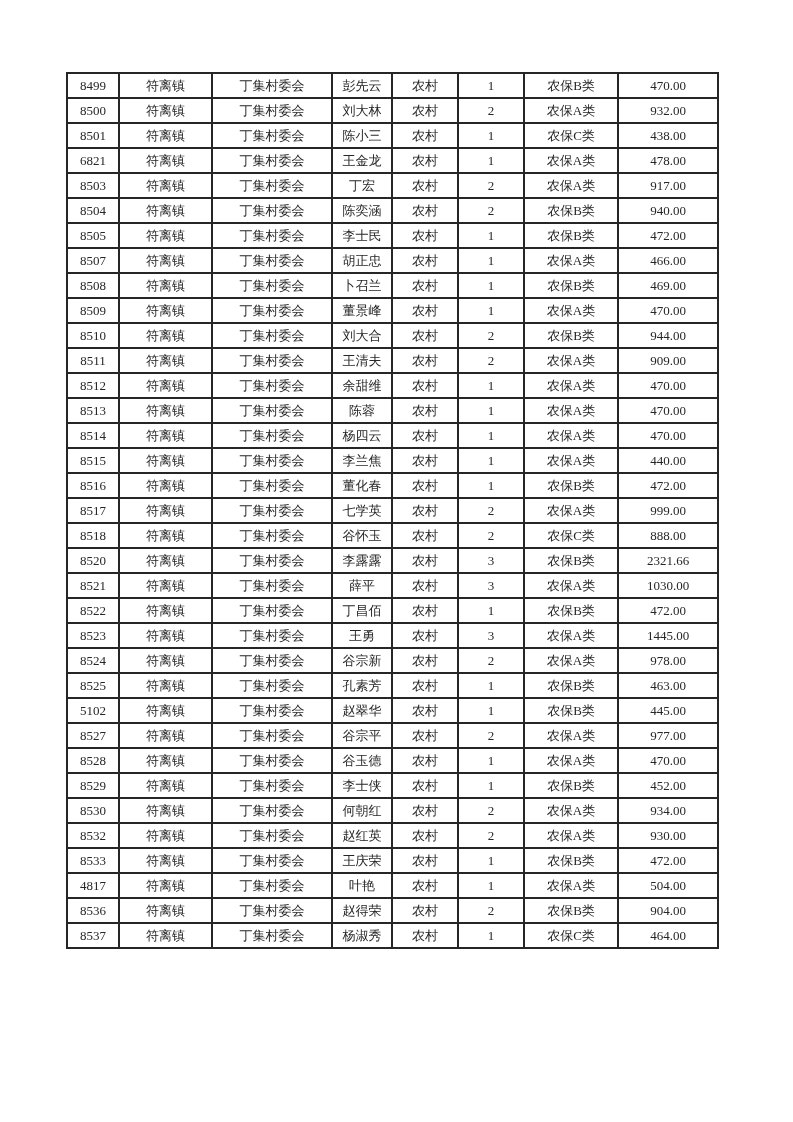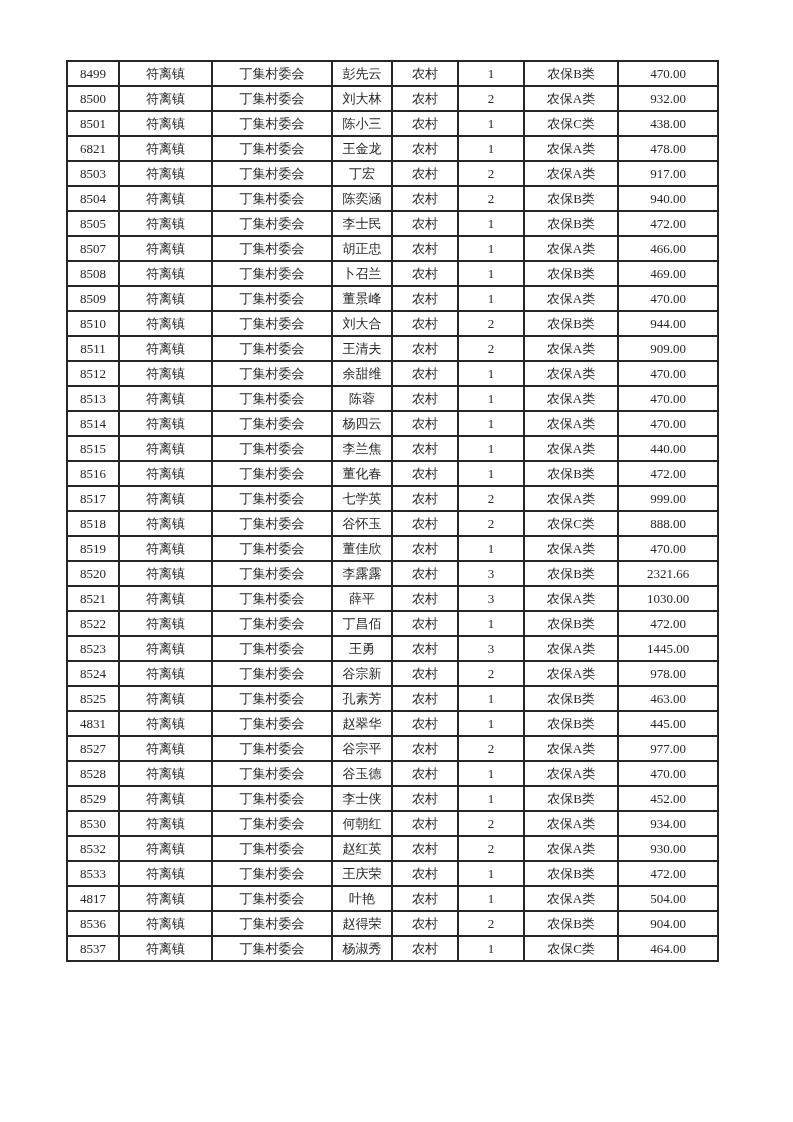--- a/index.html
+++ b/index.html
@@ -11,21 +11,21 @@
     position: relative;
     width: 793px;
     height: 1122px;
     background: #ffffff;
     overflow: hidden;
     font-family: "Liberation Serif", "DejaVu Serif", serif;
   }
   table.subsidy {
     position: absolute;
     left: 66px;
-    top: 60px;
+    top: 72px;
     width: 651px;
     border-collapse: collapse;
     table-layout: fixed;
     border: 2px solid #262626;
   }
   table.subsidy td {
     border: 2px solid #262626;
     height: 23px;
     padding: 0 2px;
     text-align: center;
@@ -244,30 +244,20 @@
           <td>8518</td>
           <td>符离镇</td>
           <td>丁集村委会</td>
           <td>谷怀玉</td>
           <td>农村</td>
           <td>2</td>
           <td>农保C类</td>
           <td>888.00</td>
         </tr>
         <tr>
-          <td>8519</td>
-          <td>符离镇</td>
-          <td>丁集村委会</td>
-          <td>董佳欣</td>
-          <td>农村</td>
-          <td>1</td>
-          <td>农保A类</td>
-          <td>470.00</td>
-        </tr>
-        <tr>
           <td>8520</td>
           <td>符离镇</td>
           <td>丁集村委会</td>
           <td>李露露</td>
           <td>农村</td>
           <td>3</td>
           <td>农保B类</td>
           <td>2321.66</td>
         </tr>
         <tr>
@@ -314,21 +304,21 @@
           <td>8525</td>
           <td>符离镇</td>
           <td>丁集村委会</td>
           <td>孔素芳</td>
           <td>农村</td>
           <td>1</td>
           <td>农保B类</td>
           <td>463.00</td>
         </tr>
         <tr>
-          <td>4831</td>
+          <td>5102</td>
           <td>符离镇</td>
           <td>丁集村委会</td>
           <td>赵翠华</td>
           <td>农村</td>
           <td>1</td>
           <td>农保B类</td>
           <td>445.00</td>
         </tr>
         <tr>
           <td>8527</td>

